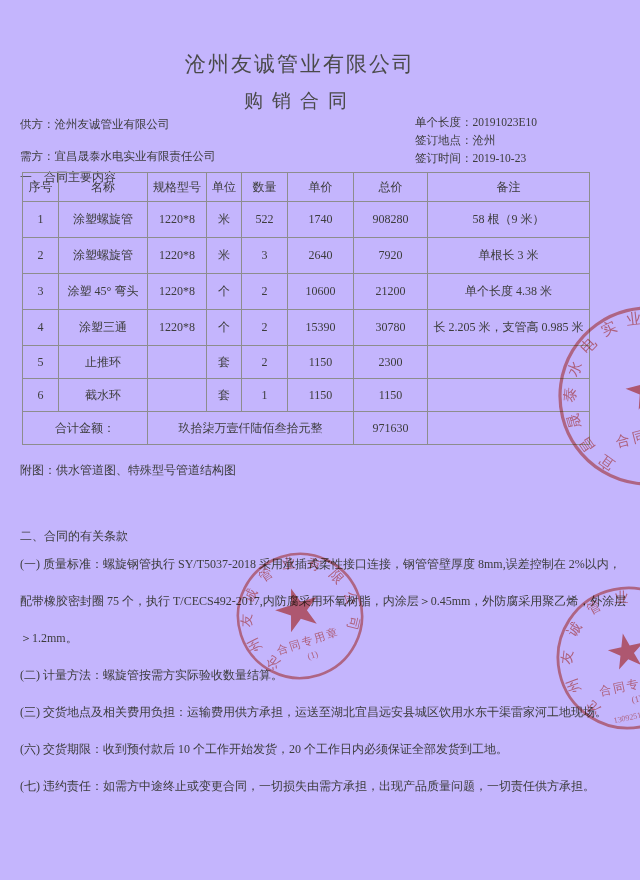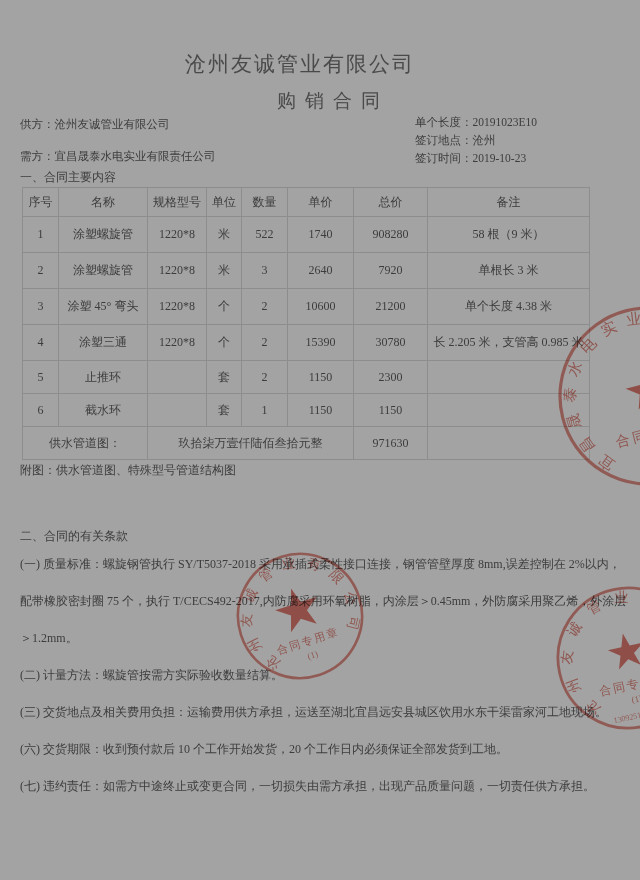--- a/index.html
+++ b/index.html
@@ -1,41 +1,41 @@
 <!DOCTYPE html>
 <html><head>
 <meta charset="utf-8">
 <style>
   html,body { margin:0; padding:0; background:#ffffff; }
   .page {
     position:relative; width:640px; height:880px; overflow:hidden;
-    background:#a3a3a3; color:#3c3c3c;
+    background:#c4b5fd; color:#3c3c3c;
     font-family:"Liberation Serif","DejaVu Serif",serif;
   }
   .abs { position:absolute; }
   .company-title {
     top:50px; left:0; width:600px; text-align:center;
     font-size:21px; letter-spacing:2px; color:#4a4a4a;
   }
   .doc-title {
     top:88px; left:0; width:600px; text-align:center;
-    font-size:19px; letter-spacing:9px; color:#4a4a4a;margin-left:33px;
+    font-size:19px; letter-spacing:9px; color:#4a4a4a;
   }
   .field { font-size:11.5px; white-space:nowrap; }
   .supplier-line { top:117px; left:20px; }
   .buyer-line    { top:149px; left:20px; }
   .meta-block { top:113px; left:415px; }
   .meta-item { font-size:11.5px; line-height:18px; white-space:nowrap; }
   .sec-title { font-size:12px;text-align:center; }
   .sec1 { top:169px; left:20px; }
   .sec2 { top:528px; left:20px; }
   .attachment { top:462px; left:20px; font-size:12px; }
 
   table.items {
-    position:absolute; top:187px; left:22px; width:567px;
+    position:absolute; top:172px; left:22px; width:567px;
     border-collapse:collapse; table-layout:fixed;
   }
   table.items td, table.items th {
     border:1px solid #8d8d8d; font-weight:normal;
     font-size:12px; text-align:center; vertical-align:middle; padding:1px 3px;
     overflow:hidden;
   }
   tr.hrow  td { height:26px; }
   tr.r35 td { height:33px; }
   tr.r32 td { height:30px; }
@@ -159,21 +159,21 @@
       <td>6</td>
       <td>截水环</td>
       <td></td>
       <td>套</td>
       <td>1</td>
       <td>1150</td>
       <td>1150</td>
       <td></td>
     </tr>
     <tr class="r32">
-      <td colspan="2">供水管道图：</td>
+      <td colspan="2">合计金额：</td>
       <td colspan="4">玖拾柒万壹仟陆佰叁拾元整</td>
       <td>971630</td>
       <td></td>
     </tr>
   </tbody>
     </table>
 
 
   <div class="abs attachment">附图：供水管道图、特殊型号管道结构图</div>
   <div class="abs sec-title sec2">二、合同的有关条款</div>

